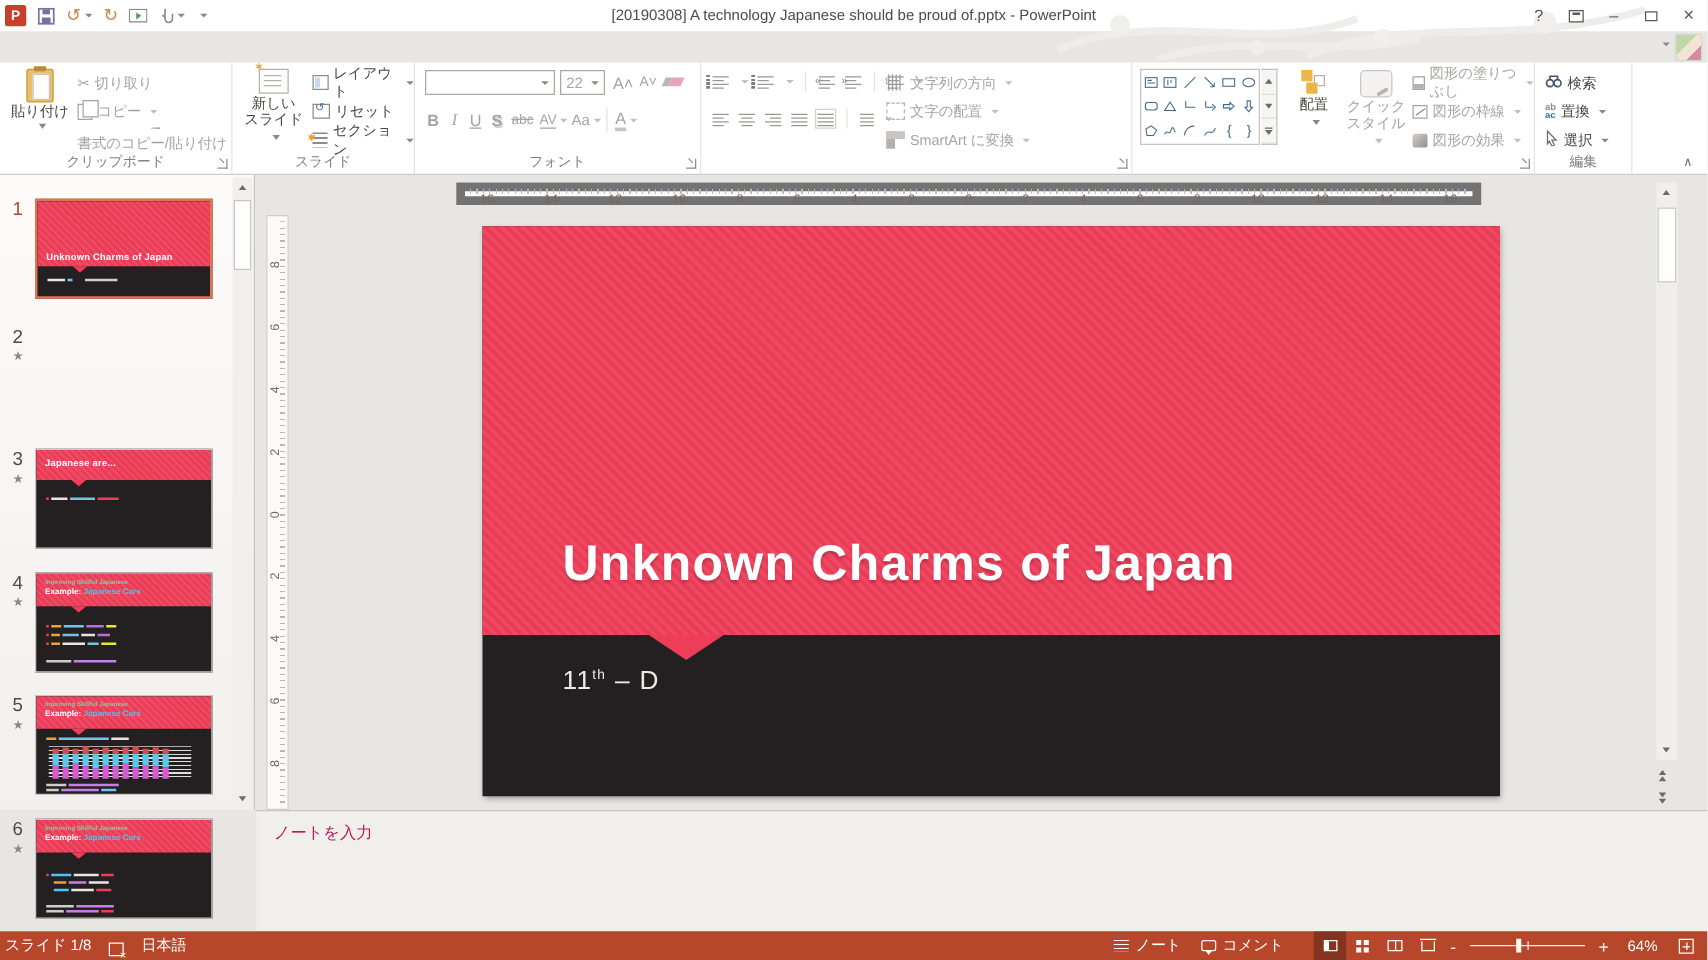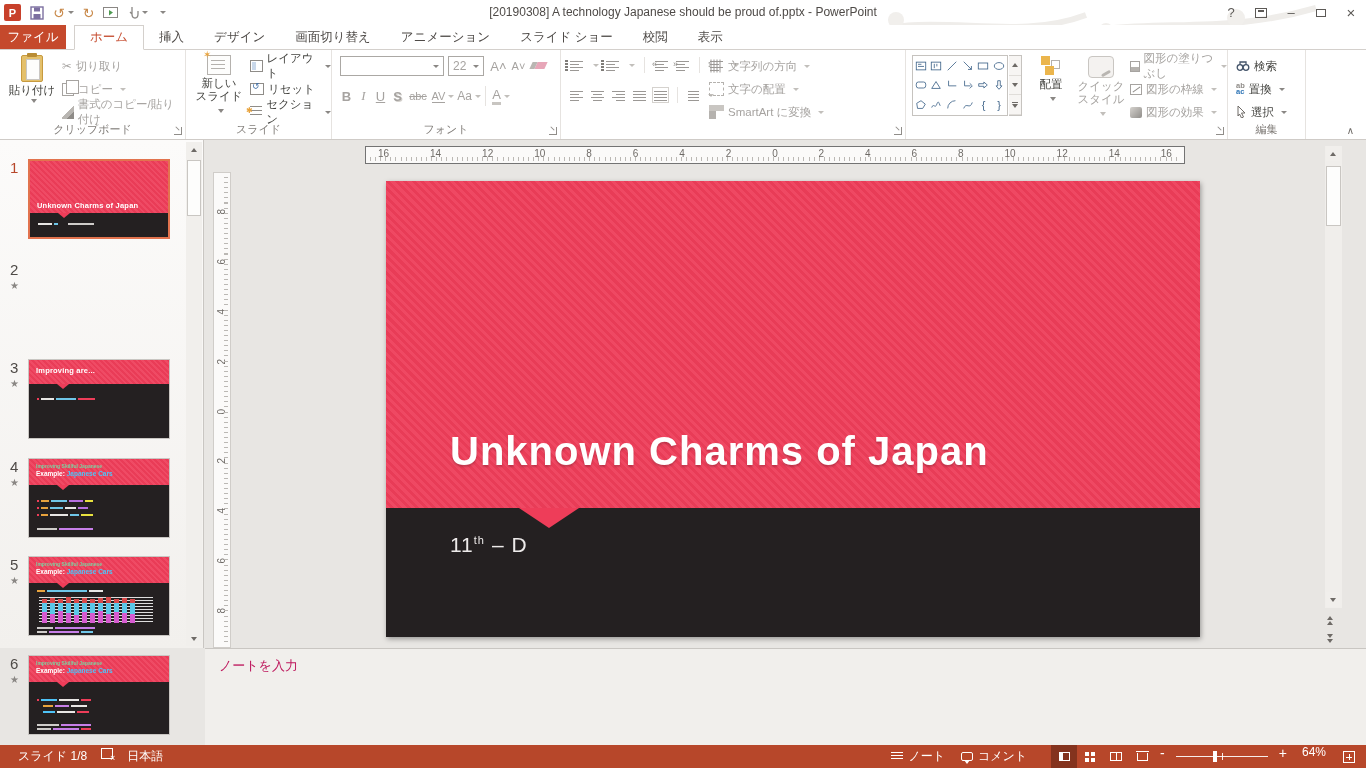--- a/index.html
+++ b/index.html
@@ -137,21 +137,21 @@
     background:repeating-linear-gradient(to bottom,rgba(255,255,255,.85) 0 1px,transparent 1px 3px);
     display:flex;align-items:flex-end;gap:3px;padding:0 3px;}
   .mbar{width:5px;display:flex;flex-direction:column;justify-content:flex-end;}
   .mbar i{display:block;width:5px;}
 
   #thumbscroll{position:absolute;left:186px;top:142px;width:16px;height:504px;background:#F1EFEC;}
   .sarr{position:absolute;left:1px;width:14px;height:15px;display:flex;align-items:center;justify-content:center;background:#F1EFEC;}
   #thumbscroll .sthumb{position:absolute;left:1px;top:18px;width:14px;height:56px;background:#FDFDFC;border:1px solid #C9C6C2;}
 
   #mainarea{position:absolute;left:205px;top:140px;width:1139px;height:508px;background:#E8E6E3;}
-  #hruler{position:absolute;left:160px;top:6px;width:820px;height:18px;background:#FBFAF9;border:1px solid #737373;
+  #hruler{position:absolute;left:160px;top:6px;width:820px;height:18px;background:#FBFAF9;border:7px solid #737373;
     display:flex;justify-content:space-between;align-items:flex-start;padding:1px 12px 0;font-size:10px;color:#6E6A66;}
   #hruler::after{content:"";position:absolute;left:4px;right:4px;bottom:2px;height:4px;
     background:repeating-linear-gradient(to right,#BBB8B4 0 1px,transparent 1px 5.1px);}
   #vruler{position:absolute;left:8px;top:32px;width:18px;height:476px;background:#FBFAF9;border:1px solid #D0CDC9;
     display:flex;flex-direction:column;justify-content:space-between;align-items:flex-start;padding:30px 0 34px 1px;font-size:10px;color:#6E6A66;}
   #vruler::after{content:"";position:absolute;top:4px;bottom:4px;right:2px;width:4px;
     background:repeating-linear-gradient(to bottom,#BBB8B4 0 1px,transparent 1px 5.1px);}
   .vnum{transform:rotate(-90deg);width:12px;}
 
   #slide{position:absolute;left:181px;top:41px;width:814px;height:456px;background:#242021;box-shadow:1px 2px 5px rgba(0,0,0,.35);}
@@ -170,22 +170,22 @@
   #vscroll .sthumb{position:absolute;left:1px;top:20px;width:15px;height:60px;background:#FDFDFC;border:1px solid #C9C6C2;}
   .dblarr{position:absolute;left:2px;display:flex;flex-direction:column;align-items:center;gap:1px;}
 
   
   #notes{position:absolute;left:205px;top:648px;width:1161px;height:97px;background:#F1EFEC;border-top:1px solid #C9C6C2;}
   #notes-ph{position:absolute;left:14px;top:8px;font-size:13px;color:#be185d;}
 
   
   #statusbar{position:absolute;left:0;top:745px;width:1366px;height:23px;background:#B7472A;color:#fff;
     display:flex;align-items:center;font-size:12px;}
-  #sb-left{display:flex;align-items:flex-start;gap:14px;padding-left:18px;}
-  #sb-right{margin-left:auto;display:flex;align-items:flex-start;gap:0;padding-right:4px;}
+  #sb-left{display:flex;align-items:flex-end;gap:14px;padding-left:4px;}
+  #sb-right{margin-left:auto;display:flex;align-items:center;gap:0;padding-right:4px;}
   .sbtn{display:flex;align-items:center;gap:5px;padding:0 8px;height:23px;}
   .vbtn2{width:26px;height:23px;display:flex;align-items:center;justify-content:center;}
   .vbtn2.active{background:rgba(0,0,0,.28);}
   .ic-spell{width:12px;height:11px;border:1px solid #fff;position:relative;background:transparent;}
   .ic-spell::after{content:"×";position:absolute;right:-3px;bottom:-5px;font-size:9px;color:#fff;}
   .ic-noteslines{width:12px;height:9px;background:repeating-linear-gradient(to bottom,#fff 0 1px,transparent 1px 3px);}
   .ic-bubble{width:12px;height:9px;border:1px solid #fff;border-radius:2px;position:relative;}
   .ic-bubble::after{content:"";position:absolute;left:2px;bottom:-4px;width:0;height:0;
     border-left:3px solid transparent;border-right:3px solid transparent;border-top:4px solid #fff;}
   .ic-normal{width:11px;height:9px;border:1px solid #fff;background:linear-gradient(to right,#fff 0 3px,transparent 3px);}
@@ -262,50 +262,39 @@
       <span class="wbtn">–</span>
       <span class="wbtn">
           <span class="restore"></span>
         </span>
       <span class="wbtn" style="font-size:15px;">×</span>
     </div>
   </div>
   <div id="avatar"></div>
   <span id="avatar-dd" class="dda sm"></span>
 
-  <div id="tabrow">
-    <div id="filetab">ファイル</div>
-    <div class="tab active">ホーム</div>
-    <div class="tab">挿入</div>
-    <div class="tab">デザイン</div>
-    <div class="tab">画面切り替え</div>
-    <div class="tab">アニメーション</div>
-    <div class="tab">スライド ショー</div>
-    <div class="tab">校閲</div>
-    <div class="tab">表示</div>
-  </div>
 
   <div id="ribbon">
 
     <div class="grp" style="left:0;width:186px;">
       <div class="bigbtn" style="left:8px;top:5px;width:48px;">
         <span class="clip"></span>
         <span>貼り付け</span>
           <span class="dda"></span>
       </div>
       <div class="rowbtn dis" style="left:62px;top:6px;">
         <span style="color:#A6A3A0;">✂</span>
           <span>切り取り</span>
       </div>
       <div class="rowbtn dis" style="left:62px;top:29px;">
         <span class="ic-copy"></span>
           <span>コピー</span>
           <span class="dda sm" style="border-top-color:#C2BFBB;"></span>
       </div>
-      <div class="rowbtn dis" style="left:62px;top:52px;">
+      <div class="rowbtn dis" style="left:62px;top:52px;flex-direction:column;">
         <span class="ic-brush"></span>
           <span>書式のコピー/貼り付け</span>
       </div>
       <div class="grplabel">クリップボード</div>
       <span class="launcher"></span>
     </div>
 
     <div class="grp" style="left:186px;width:146px;">
       <div class="bigbtn" style="left:6px;top:5px;width:54px;">
         <span class="ic-newslide"></span>
@@ -584,21 +573,21 @@
     </div>
 
     <span class="tnum" style="top:121px;">2</span>
     <span class="tstar" style="top:140px;">★</span>
 
     <span class="tnum" style="top:219px;">3</span>
     <span class="tstar" style="top:238px;">★</span>
     <div class="thumb" style="top:219px;">
       <div class="mpink" style="height:24px;"></div>
       <div class="mnotch" style="left:28px;top:24px;"></div>
-      <div class="mtitle" style="top:6px;">Improving are...</div>
+      <div class="mtitle" style="top:6px;">Japanese are...</div>
       <div class="tl" style="top:38px;">
           <i style="width:2px;background:#EE3D59;"></i>
           <i style="width:13px;background:#E8E6E4;"></i>
           <i style="width:20px;background:#6FC6E8;"></i>
           <i style="width:17px;background:#EE3D59;"></i>
         </div>
     </div>
 
     <span class="tnum" style="top:318px;">4</span>
     <span class="tstar" style="top:337px;">★</span>

